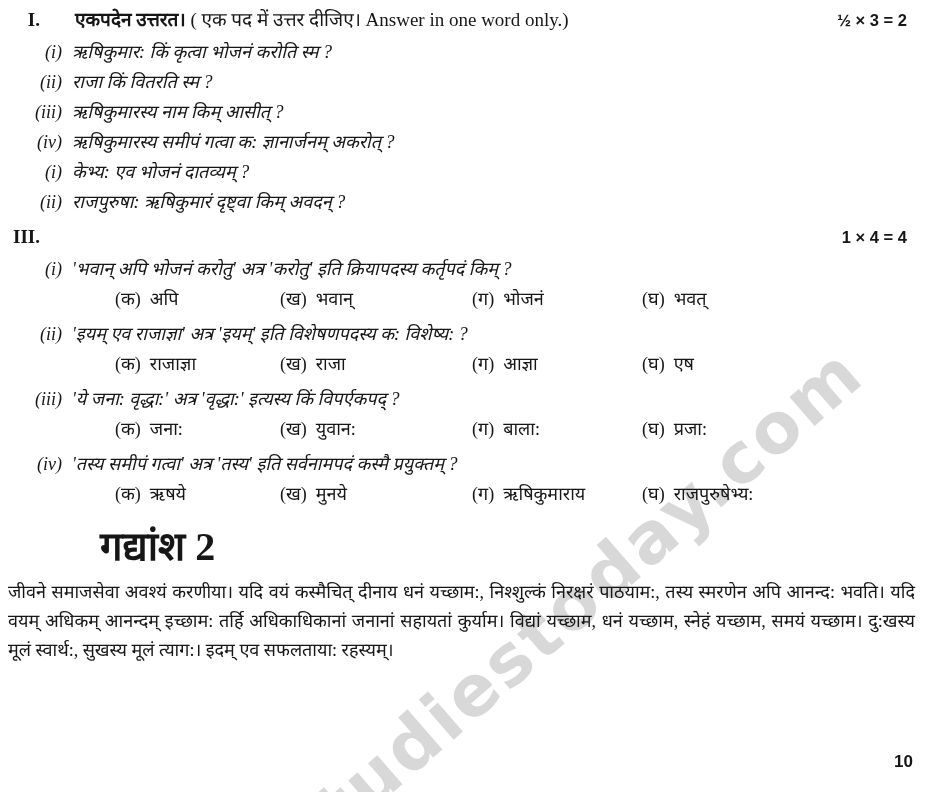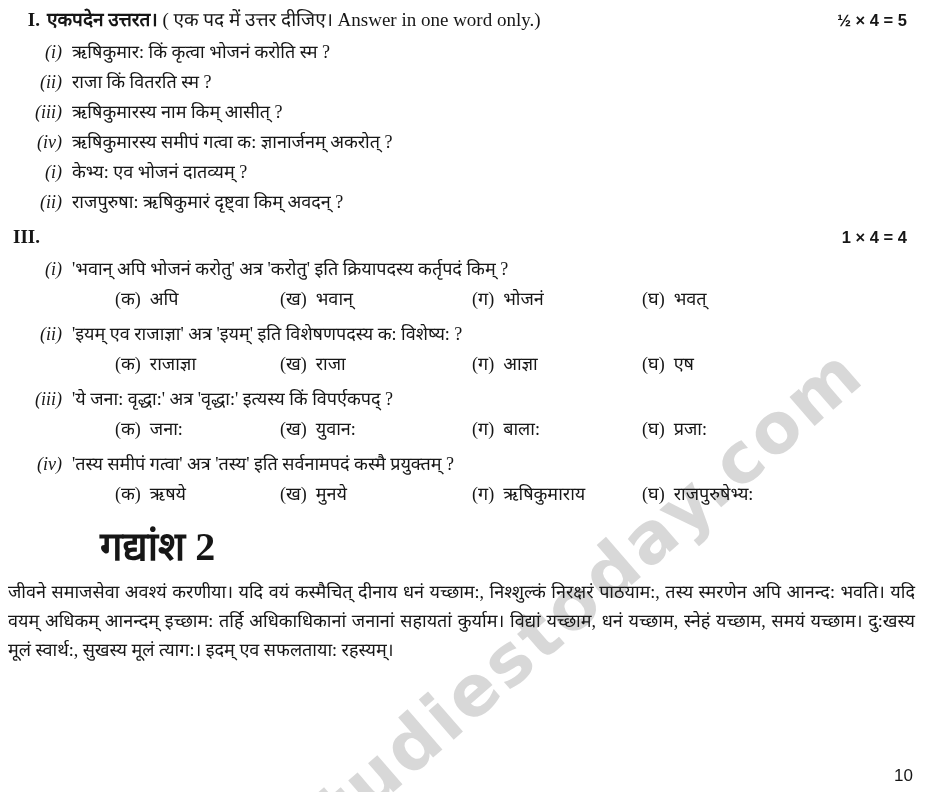--- a/index.html
+++ b/index.html
@@ -24,42 +24,42 @@
     color: rgba(158, 158, 158, 0.40);
     white-space: nowrap;
     pointer-events: none;
     z-index: 1;
   }
   .content { position: relative; z-index: 2; padding-top: 7px; }
 
   .sec { display: flex; align-items: baseline; margin: 7px 0 4px 0; line-height: 25px; font-size: 19px; }
   .sec:first-child { margin-top: 0; }
   .sec-num { flex: 0 0 40px; text-align: right; font-weight: bold; }
-  .sec-body { padding-left: 7px; }
+  .sec-body { padding-left: 7px; margin-left: 28px; }
   .sec-title { font-weight: bold; }
   .sec-subtitle { font-weight: normal; }
   .marks {
     margin-left: auto;
     padding-right: 18px;
     font-weight: bold;
     font-size: 16.5px;
     font-family: "Liberation Sans", "DejaVu Sans", sans-serif;
     white-space: nowrap;
   }
 
   .q { display: flex; line-height: 30px; font-size: 18px; }
   .q.mt { margin-top: 5px; }
   .q-num {
     flex: 0 0 72px;
     box-sizing: border-box;
     padding-right: 10px;
     text-align: right;
     font-style: italic;
   }
-  .q-text { flex: 1; }
+  .q-text { flex: 1; font-style: italic; }
 
   .opts { display: flex; line-height: 30px; font-size: 18px; padding-left: 115px; }
   .opt { display: flex; }
   .opt-c1 { width: 165px; }
   .opt-c2 { width: 192px; }
   .opt-c3 { width: 170px; }
   .opt-label { padding-right: 9px; }
 
   .passage-heading {
     margin: 15px 0 0 100px;
@@ -72,39 +72,39 @@
     margin: 2px 0 0 0;
     padding: 0 10px 0 8px;
     font-size: 18px;
     line-height: 29px;
     text-align: justify;
   }
   .para.first { margin-top: 8px; }
   .total-marks {
     position: absolute;
     right: 12px;
-    bottom: 6px;
-    font-weight: normal;
+    bottom: 20px;
+    font-weight: bold;
     font-size: 17px;
     font-family: "Liberation Sans", "DejaVu Sans", sans-serif;
     z-index: 3;
   }
 </style>
 </head>
 <body>
 
 <div class="page">
   <div class="watermark">studiestoday.com</div>
 
   <div class="content">
 
     <div class="sec">
       <span class="sec-num">I.</span>
       <span class="sec-body"><span class="sec-title">एकपदेन उत्तरत।</span> <span class="sec-subtitle">( एक पद में उत्तर दीजिए। Answer in one word only.)</span></span>
-      <span class="marks">½ × 4 = 5</span>
+      <span class="marks">½ × 3 = 2</span>
     </div>
     <div class="q">
       <span class="q-num">(i)</span>
       <span class="q-text">ऋषिकुमार: किं कृत्वा भोजनं करोति स्म ?</span>
     </div>
     <div class="q">
       <span class="q-num">(ii)</span>
       <span class="q-text">राजा किं वितरति स्म ?</span>
     </div>
     <div class="q">

